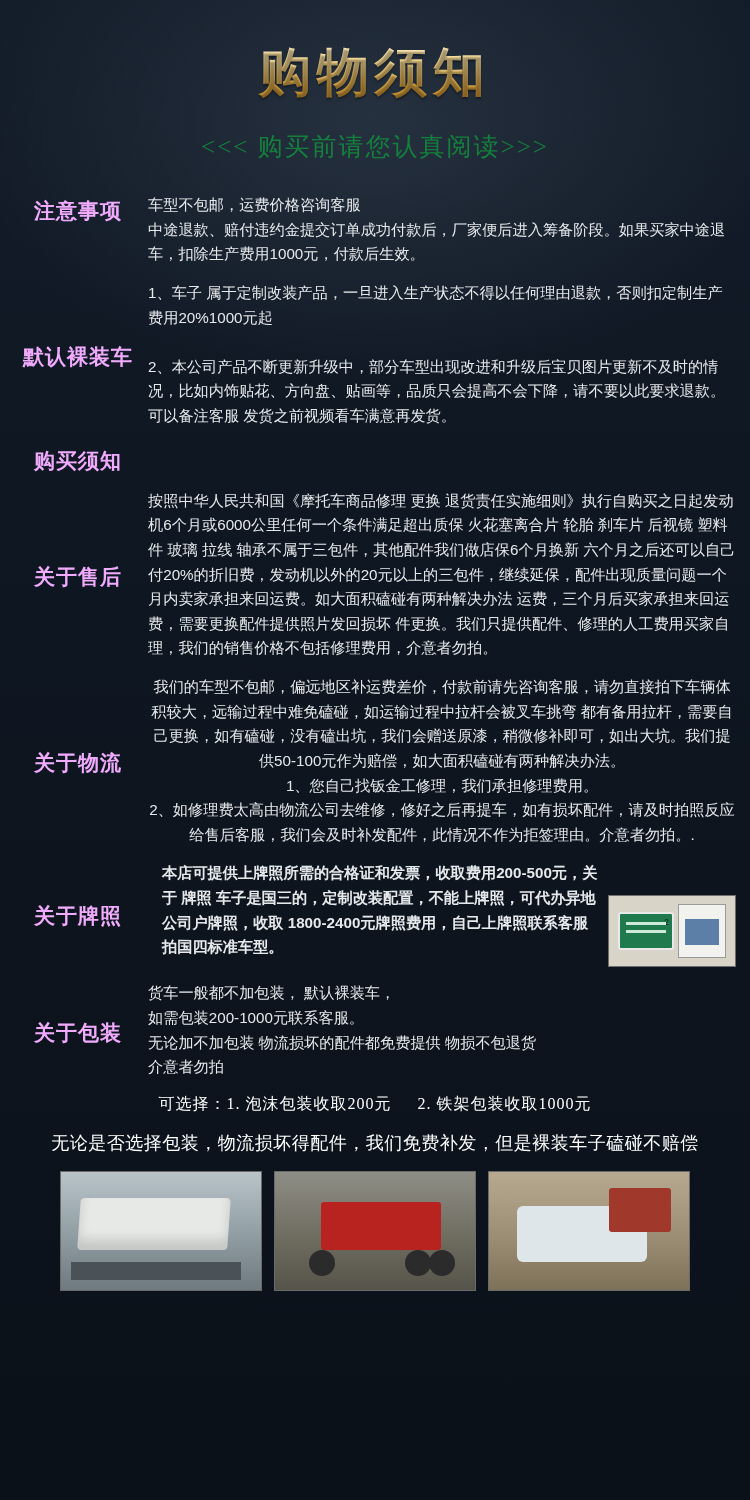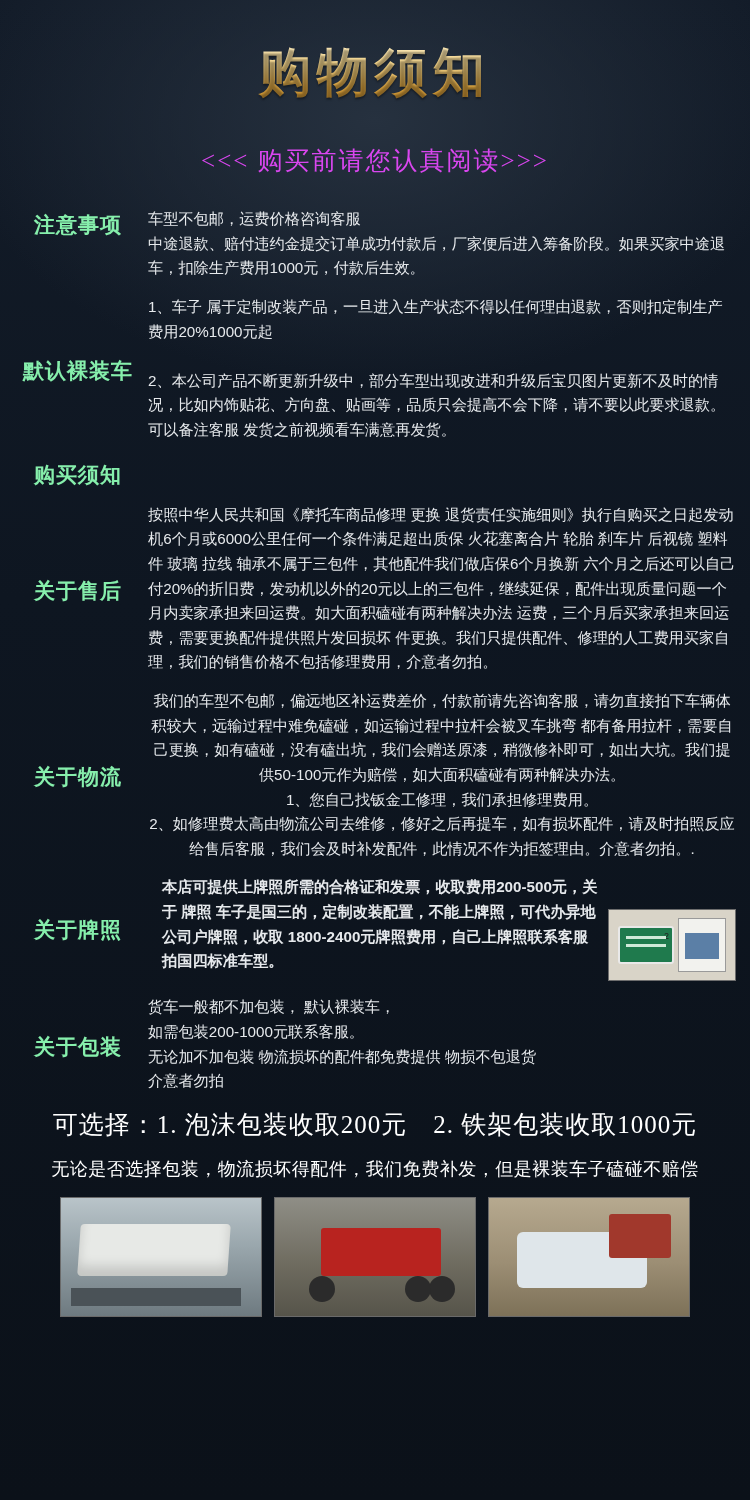--- a/index.html
+++ b/index.html
@@ -35,42 +35,42 @@
     font-weight: bold;
     letter-spacing: 6px;
     background: linear-gradient(180deg, #fff3cf 0%, #f6d68a 38%, #d8a23f 70%, #b97f22 100%);
     -webkit-background-clip: text;
     background-clip: text;
     color: transparent;
     text-shadow: 0 2px 2px rgba(0,0,0,0.35);
     font-family: "Liberation Serif", serif;
   }
   .subtitle {
-    margin-top: 36px;
+    margin-top: 22px;
     font-size: 25px;
-    color: #d946ef;
+    color: #15803d;
     letter-spacing: 2px;
     font-family: "Liberation Serif", serif;
   }
 
   
   .sections {
     margin-top: 30px;
     padding: 0 10px 0 8px;
   }
   .section {
     display: flex;
     align-items: flex-start;
     margin-bottom: 14px;
   }
   .sec-label {
     width: 140px;
     flex: 0 0 140px;
     text-align: center;
-    color: #86efac;
+    color: #f0abfc;
     font-size: 21px;
     font-weight: bold;
     letter-spacing: 1px;
     font-family: "Liberation Serif", serif;
     padding-top: 4px;
   }
   .sec-body {
     flex: 1;
     font-size: 15.2px;
     line-height: 1.62;
@@ -136,21 +136,21 @@
     right: 3px;
     top: 1px;
     font-size: 9px;
     color: #222;
   }
 
   
   .options {
     margin-top: 6px;
     text-align: center;
-    font-size: 25px;
+    font-size: 16px;
     color: #ffffff;
     font-family: "Liberation Serif", serif;
     letter-spacing: 1px;
     padding: 0 16px;
   }
   .options .gap { display: inline-block; width: 26px; }
 
   
   .footer-note {
     margin-top: 16px;

